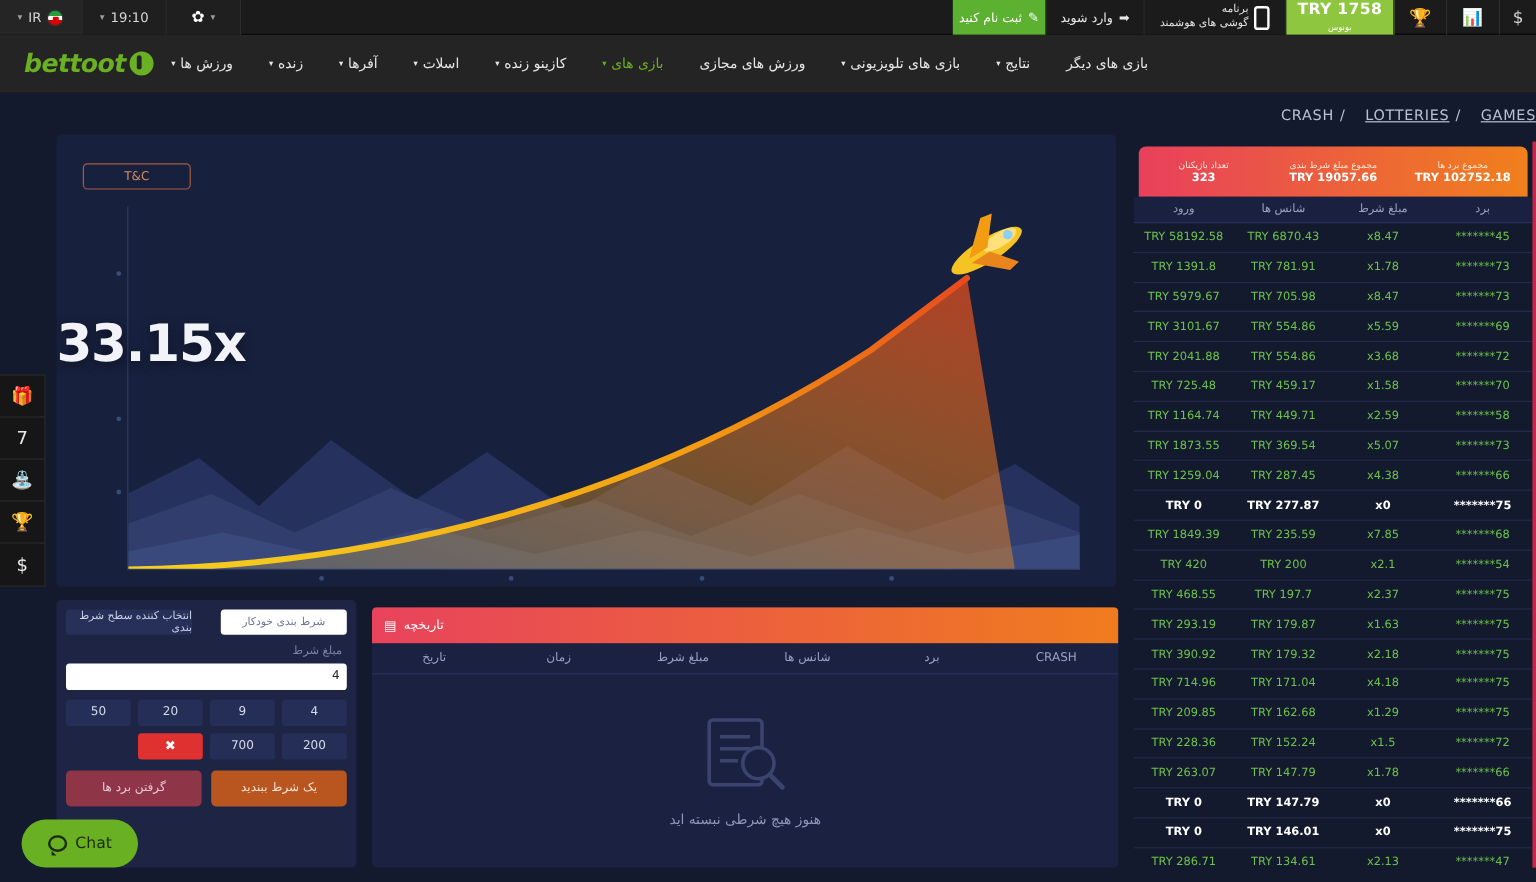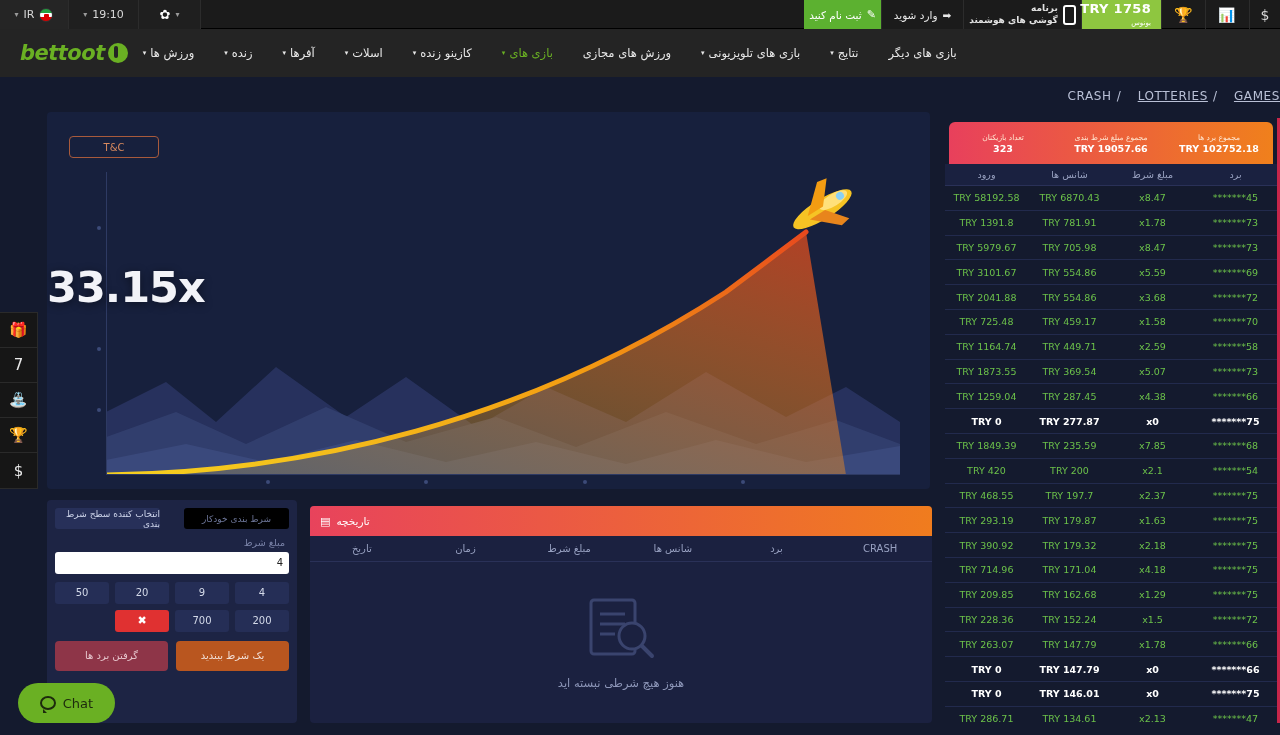--- a/index.html
+++ b/index.html
@@ -43,28 +43,28 @@
   .gear-glyph { color: #fff; font-size: 13px; line-height: 1; }
   .tb-signup {
     background: #5cb130; color: #fff; font-size: 10.5px;
     width: 78px; border-right: 1px solid #2c2c2c;
   }
   .tb-login { background: #1b1b1b; color: #e8e8e8; font-size: 10.5px; width: 82px; }
   .tb-apps {
     background: #1b1b1b; color: #e2e2e2; font-size: 9px;
     width: 118px; line-height: 1.25; text-align: right;
   }
-  .tb-apps .two { display: flex; flex-direction: column; align-items: flex-end; font-weight: bold; }
+  .tb-apps .two { display: flex; flex-direction: column; align-items: flex-end; }
   .phone-glyph {
     width: 13px; height: 20px; border: 2px solid #fff; border-radius: 3px;
     display: inline-block; flex: 0 0 auto;
   }
   .tb-bonus {
-    background: #8ec640; width: 80px; color: #fff;
-    flex-direction: column; line-height: 1.05; border-right: 1px solid #2c2c2c; align-items: flex-end;
+    background: #8ec640; width: 90px; color: #fff;
+    flex-direction: column; line-height: 1.05; border-right: 1px solid #2c2c2c;
   }
   .tb-bonus .big { font-size: 13px; font-weight: bold; letter-spacing: .3px; }
   .tb-bonus .small { font-size: 7px; }
   .tb-trophy { width: 44px; font-size: 15px; color: #fff; }
   .tb-stats { width: 44px; font-size: 14px; color: #d6d6d6; }
   .tb-dollar { width: 30px; font-size: 14px; color: #d6d6d6; border-right: none; }
   .pen-glyph { font-size: 11px; }
 
   
   .navbar {
@@ -165,21 +165,21 @@
     position: absolute; left: 47px; top: 500px; width: 250px; height: 223px;
     background: #1d2444; border-radius: 4px; padding: 8px;
   }
   .bet-tabs { display: flex; flex-direction: row-reverse; gap: 24px; }
   .bet-tab {
     flex: 1 1 0; height: 21px; border-radius: 3px;
     display: flex; align-items: center; justify-content: center;
     font-size: 9px; cursor: pointer;
   }
   .bet-tab.active { background: #273059; color: #cdd4ea; }
-  .bet-tab.idle { background: #000000; color: #6d7699; }
+  .bet-tab.idle { background: #ffffff; color: #6d7699; }
   .bet-label {
     text-align: right; color: #7a83a8; font-size: 9.5px; margin: 8px 4px 3px 0;
   }
   .bet-input {
     width: 100%; height: 22px; background: #fff; border: none; border-radius: 3px;
     color: #222; font-size: 10px; text-align: right; padding: 0 6px;
     direction: rtl; font-family: "DejaVu Sans", "Liberation Sans", sans-serif;
   }
   .chip-grid {
     display: flex; flex-direction: row-reverse; flex-wrap: wrap;

